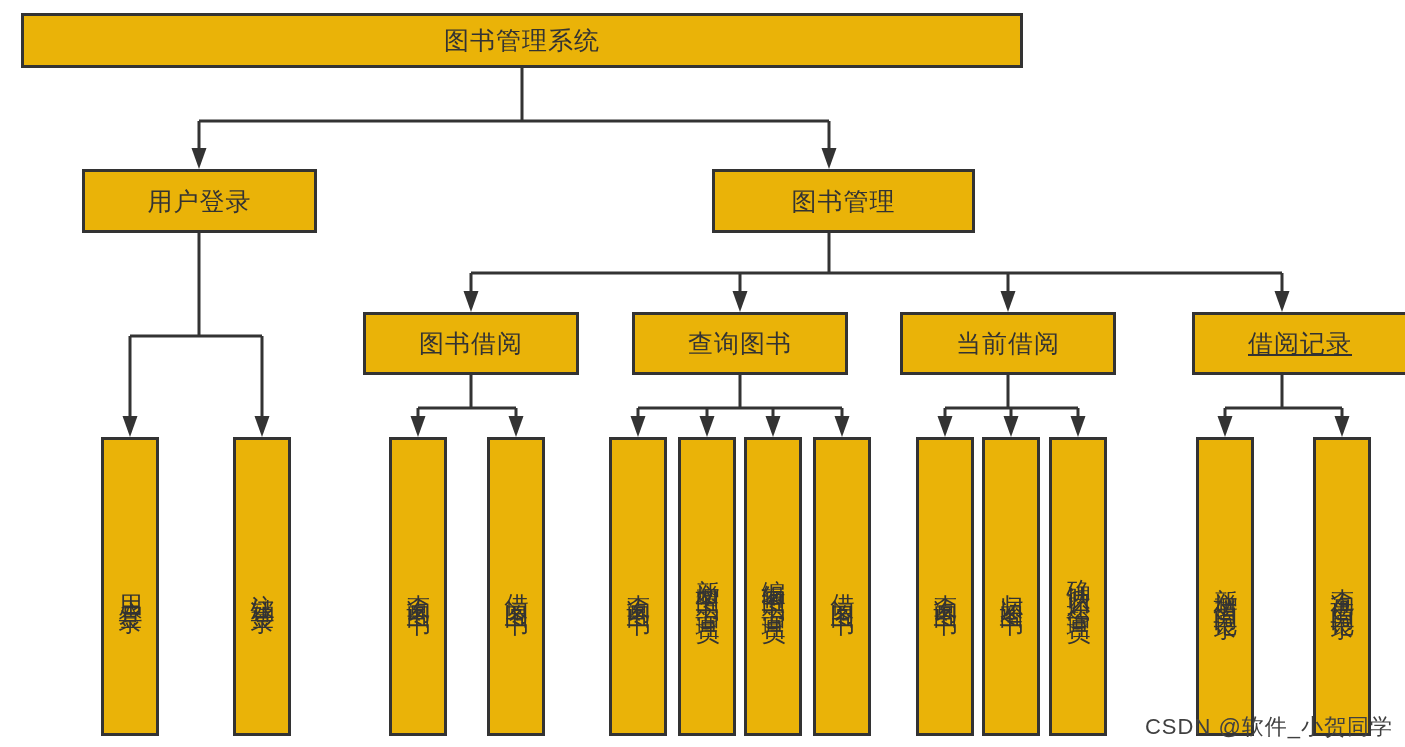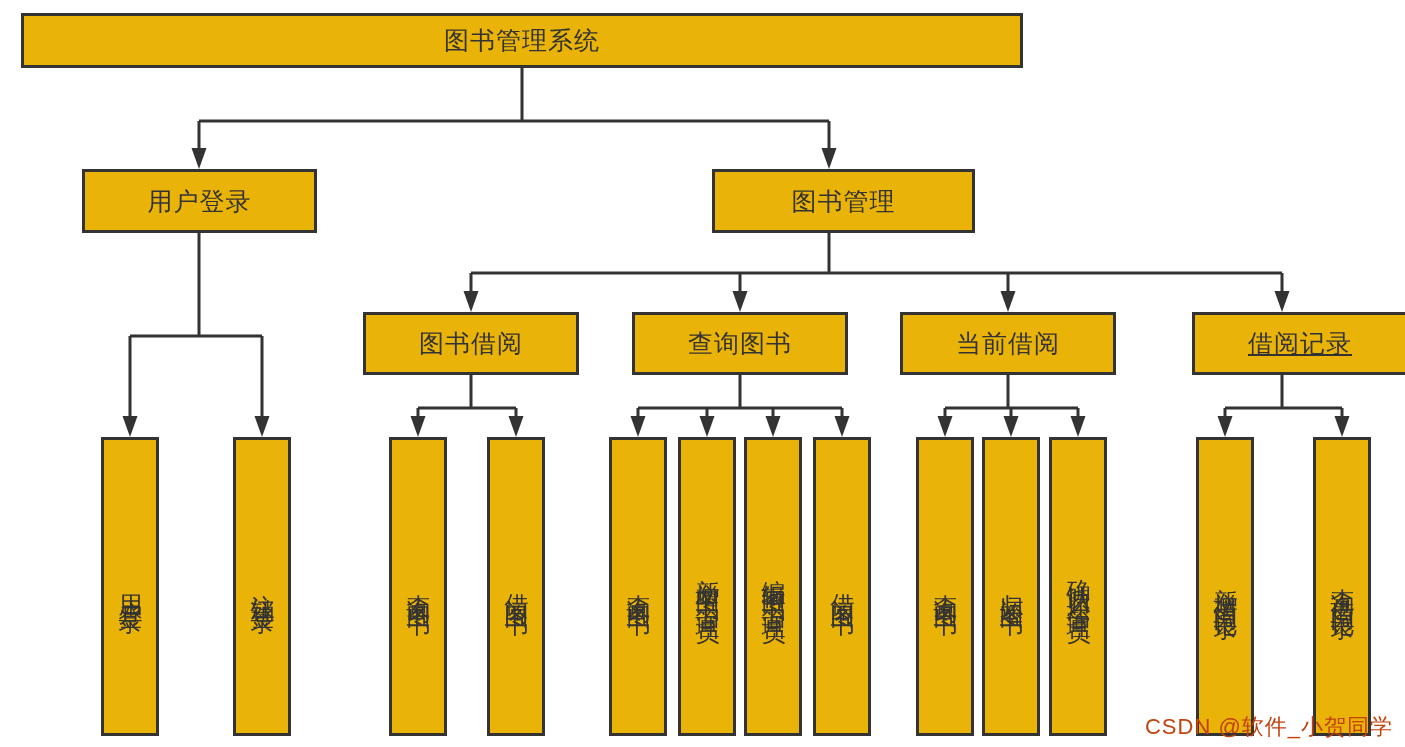--- a/index.html
+++ b/index.html
@@ -59,21 +59,21 @@
   .lf-4a { left: 916px;  }
   .lf-4b { left: 982px;  }
   .lf-4c { left: 1049px; }
   .lf-5a { left: 1196px; }
   .lf-5b { left: 1313px; }
   #watermark {
     position: absolute;
     right: 12px;
     bottom: 5px;
     font-size: 22px;
-    color: #c2410c;
+    color: #404040;
     letter-spacing: 1px;
     z-index: 10;
     white-space: nowrap;
   }
 </style>
 </head>
 <body>
 
 <div id="stage">
 

